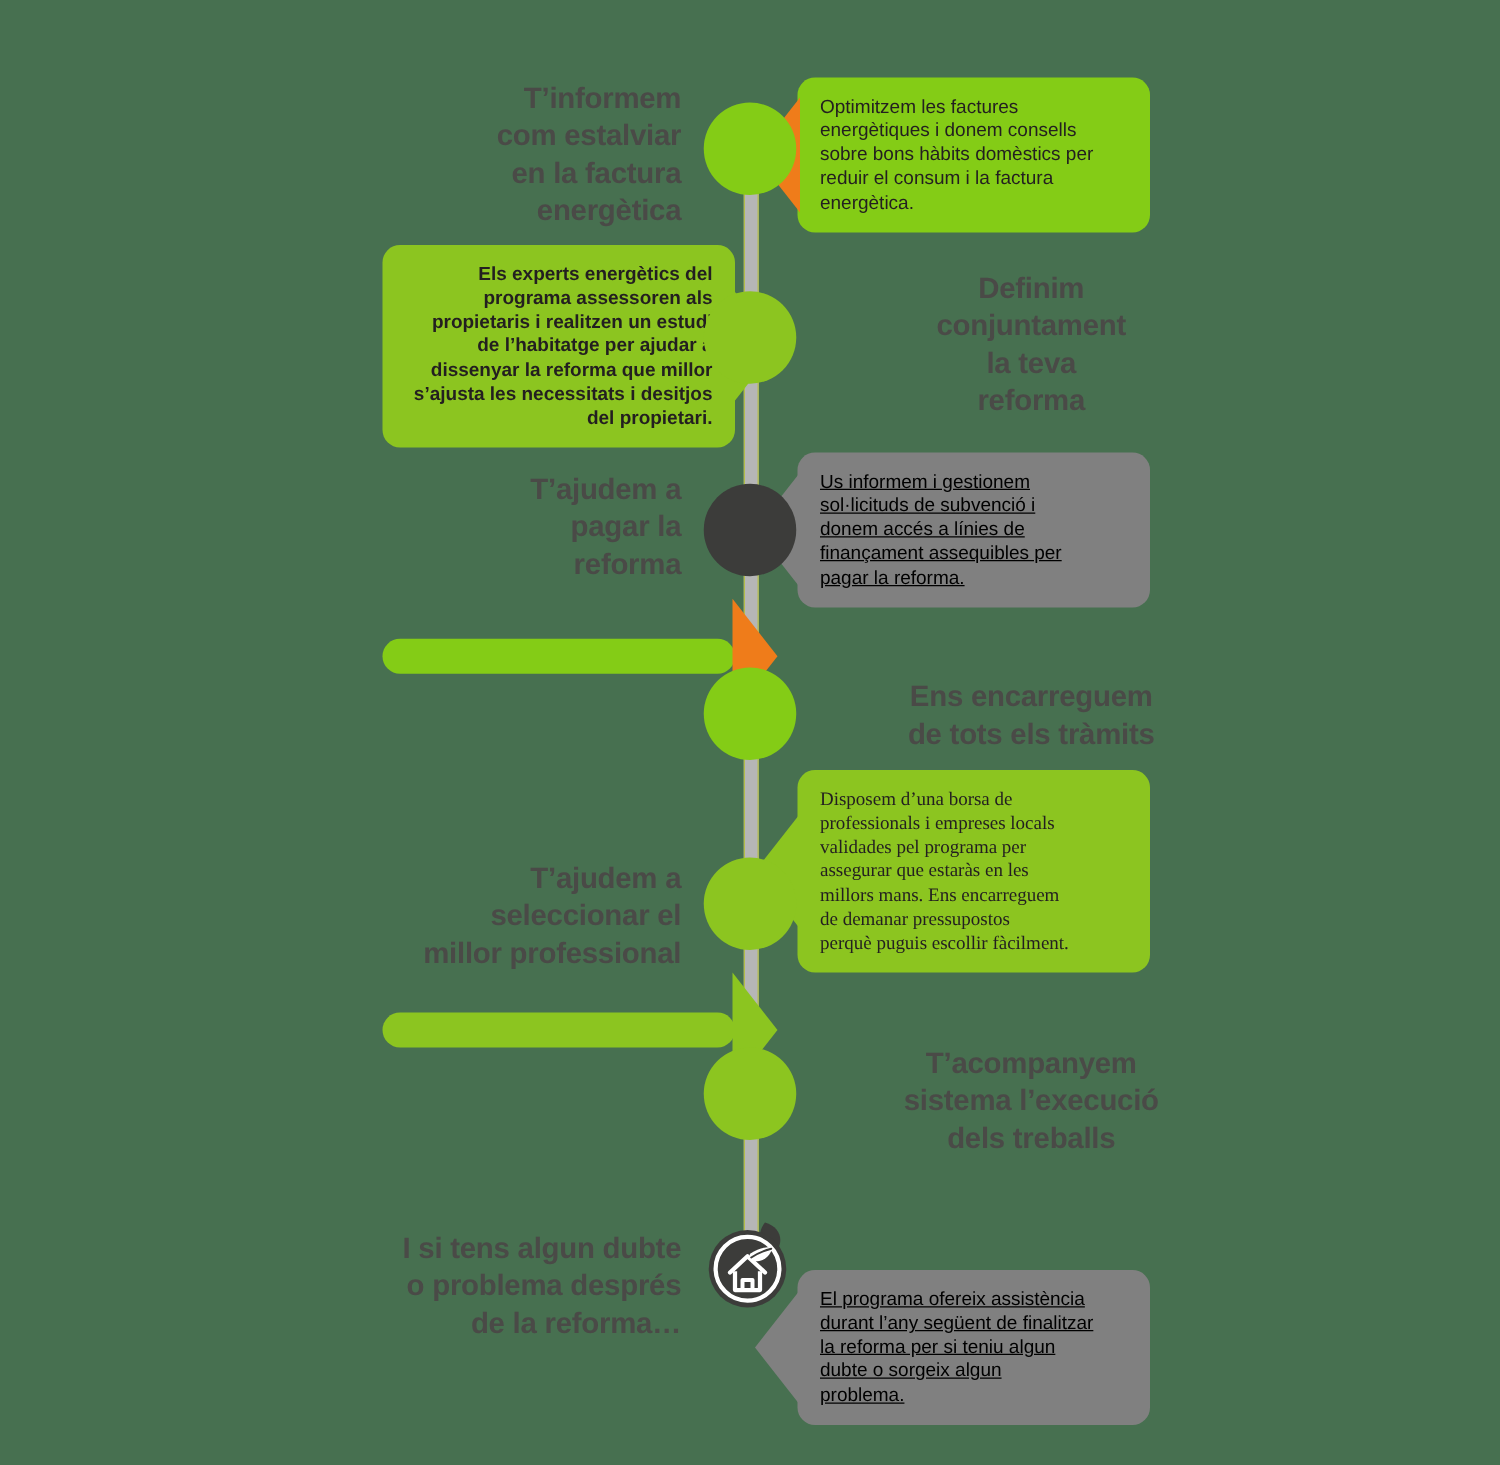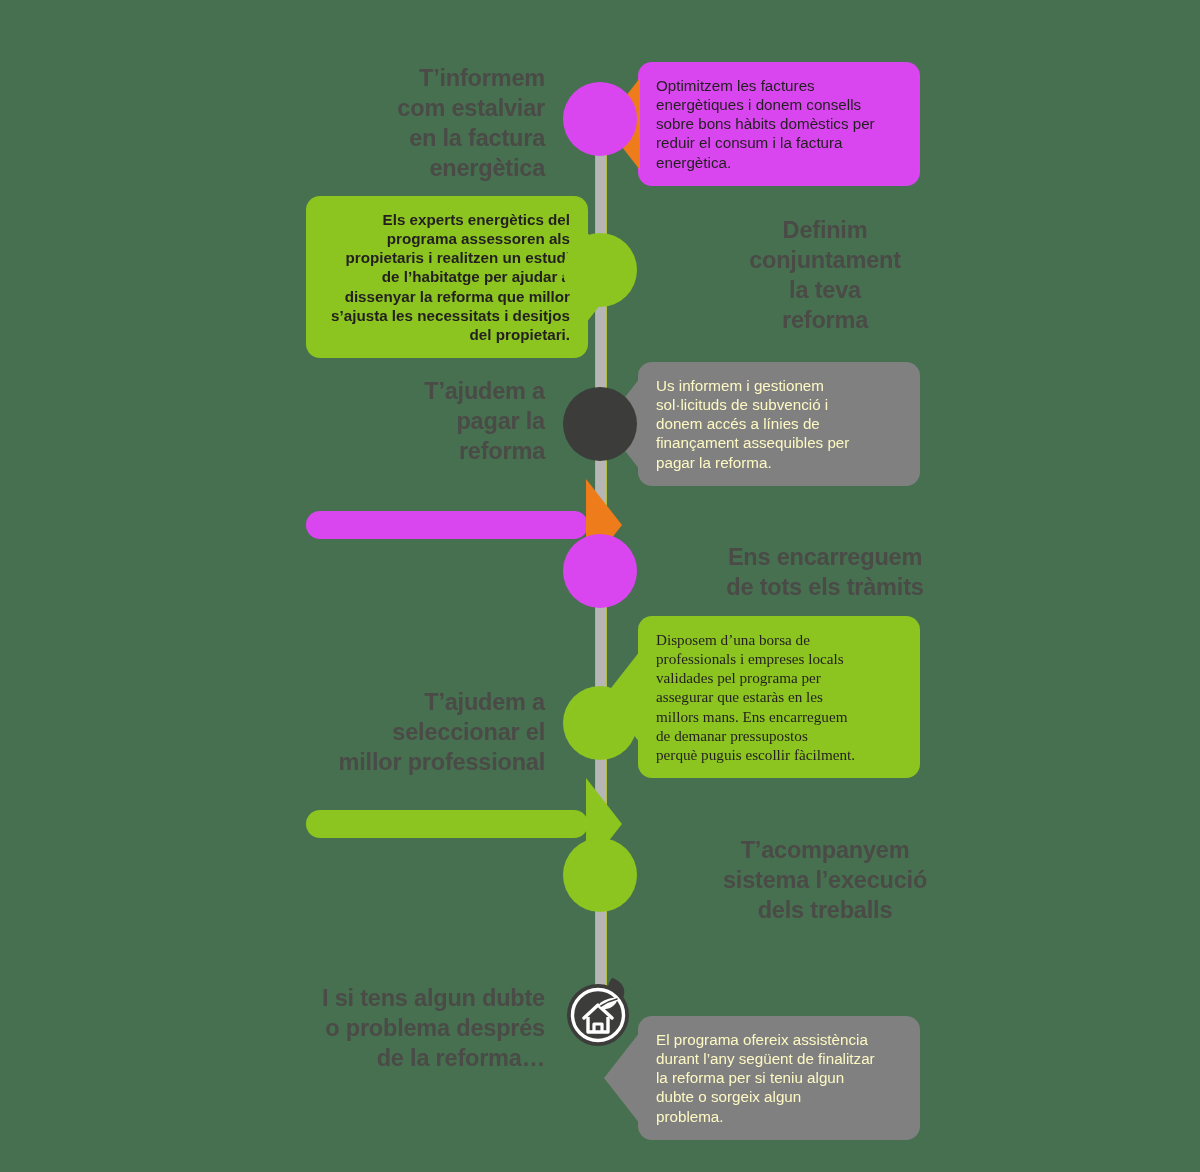--- a/index.html
+++ b/index.html
@@ -115,28 +115,28 @@
   .node {
     position: absolute;
     left: 563px;
     width: 74px;
     height: 74px;
     border-radius: 50%;
     z-index: 4;
   }
 
   
-  .c-orange { background: #d946ef; color: #ef7c1a; }
+  .c-orange { background: #84cc16; color: #ef7c1a; }
   .c-green  { background: #8cc520; color: #8cc520; }
   .c-gray   { background: #808080; color: #808080; }
   .c-dark   { background: #3c3c3a; color: #3c3c3a; }
 
   .bubble.c-orange .txt { color: #231f20; }
   .bubble.c-green  .txt { color: #231f20; }
-  .bubble.c-gray   .txt { color: #fef9c3; }
+  .bubble.c-gray   .txt { color: #000000; text-decoration: underline; }
 
   
   .logo-node {
     position: absolute;
     left: 560px;
     width: 80px;
     height: 80px;
     z-index: 5;
   }
   .logo-node svg { display: block; width: 80px; height: 80px; }

